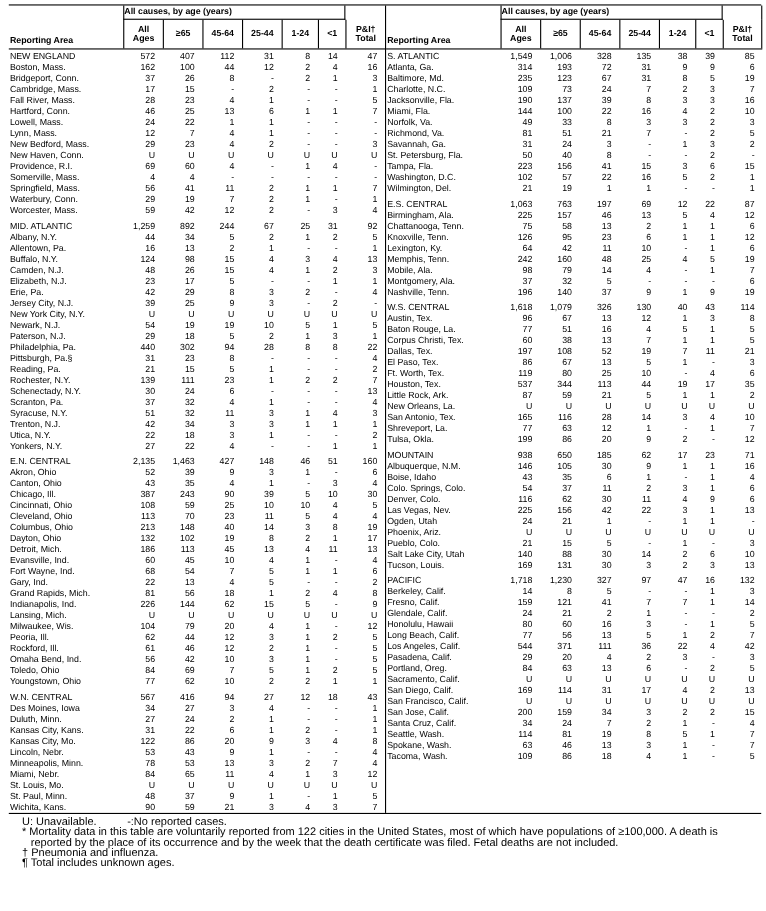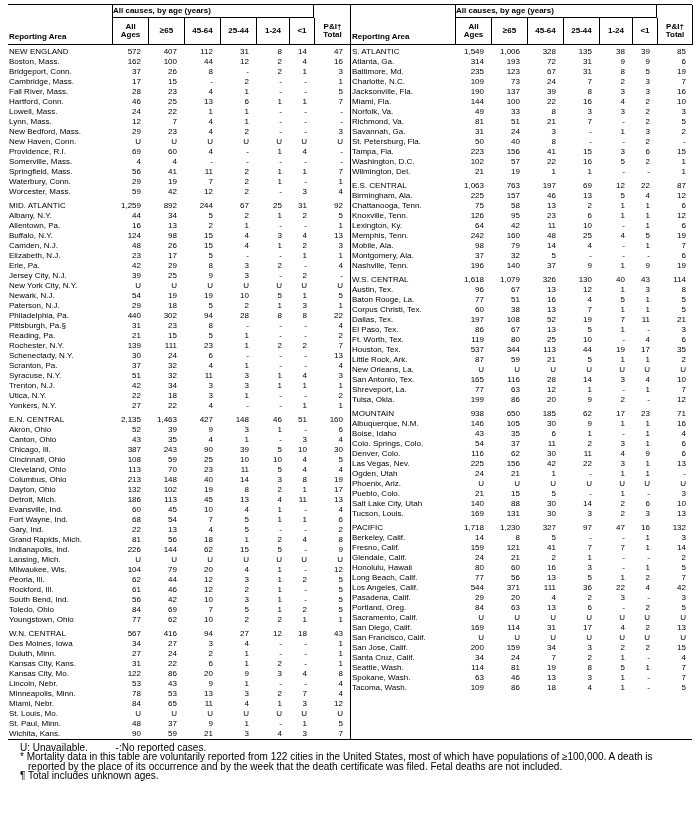--- a/index.html
+++ b/index.html
@@ -606,21 +606,21 @@
             <div class="cell name">Rockford, Ill.</div>
             <div class="cell num">61</div>
             <div class="cell num">46</div>
             <div class="cell num">12</div>
             <div class="cell num">2</div>
             <div class="cell num">1</div>
             <div class="cell num">-</div>
             <div class="cell num">5</div>
           </div>
           <div class="row">
-            <div class="cell name">South Bend, Ind.</div>
+            <div class="cell name">Omaha Bend, Ind.</div>
             <div class="cell num">56</div>
             <div class="cell num">42</div>
             <div class="cell num">10</div>
             <div class="cell num">3</div>
             <div class="cell num">1</div>
             <div class="cell num">-</div>
             <div class="cell num">5</div>
           </div>
           <div class="row">
             <div class="cell name">Toledo, Ohio</div>
@@ -1405,15 +1405,16 @@
             <div class="cell num">5</div>
           </div>
         </div>
     </div>
 
   </div>
 
   <div class="footnotes">
     <div class="footnote">U: Unavailable.          -:No reported cases.</div>
     <div class="footnote">* Mortality data in this table are voluntarily reported from 122 cities in the United States, most of which have populations of ≥100,000. A death is reported by the place of its occurrence and by the week that the death certificate was filed. Fetal deaths are not included.</div>
+    <div class="footnote">† Pneumonia and influenza.</div>
     <div class="footnote">¶ Total includes unknown ages.</div>
   </div>
 </div>
 
 </body></html>

